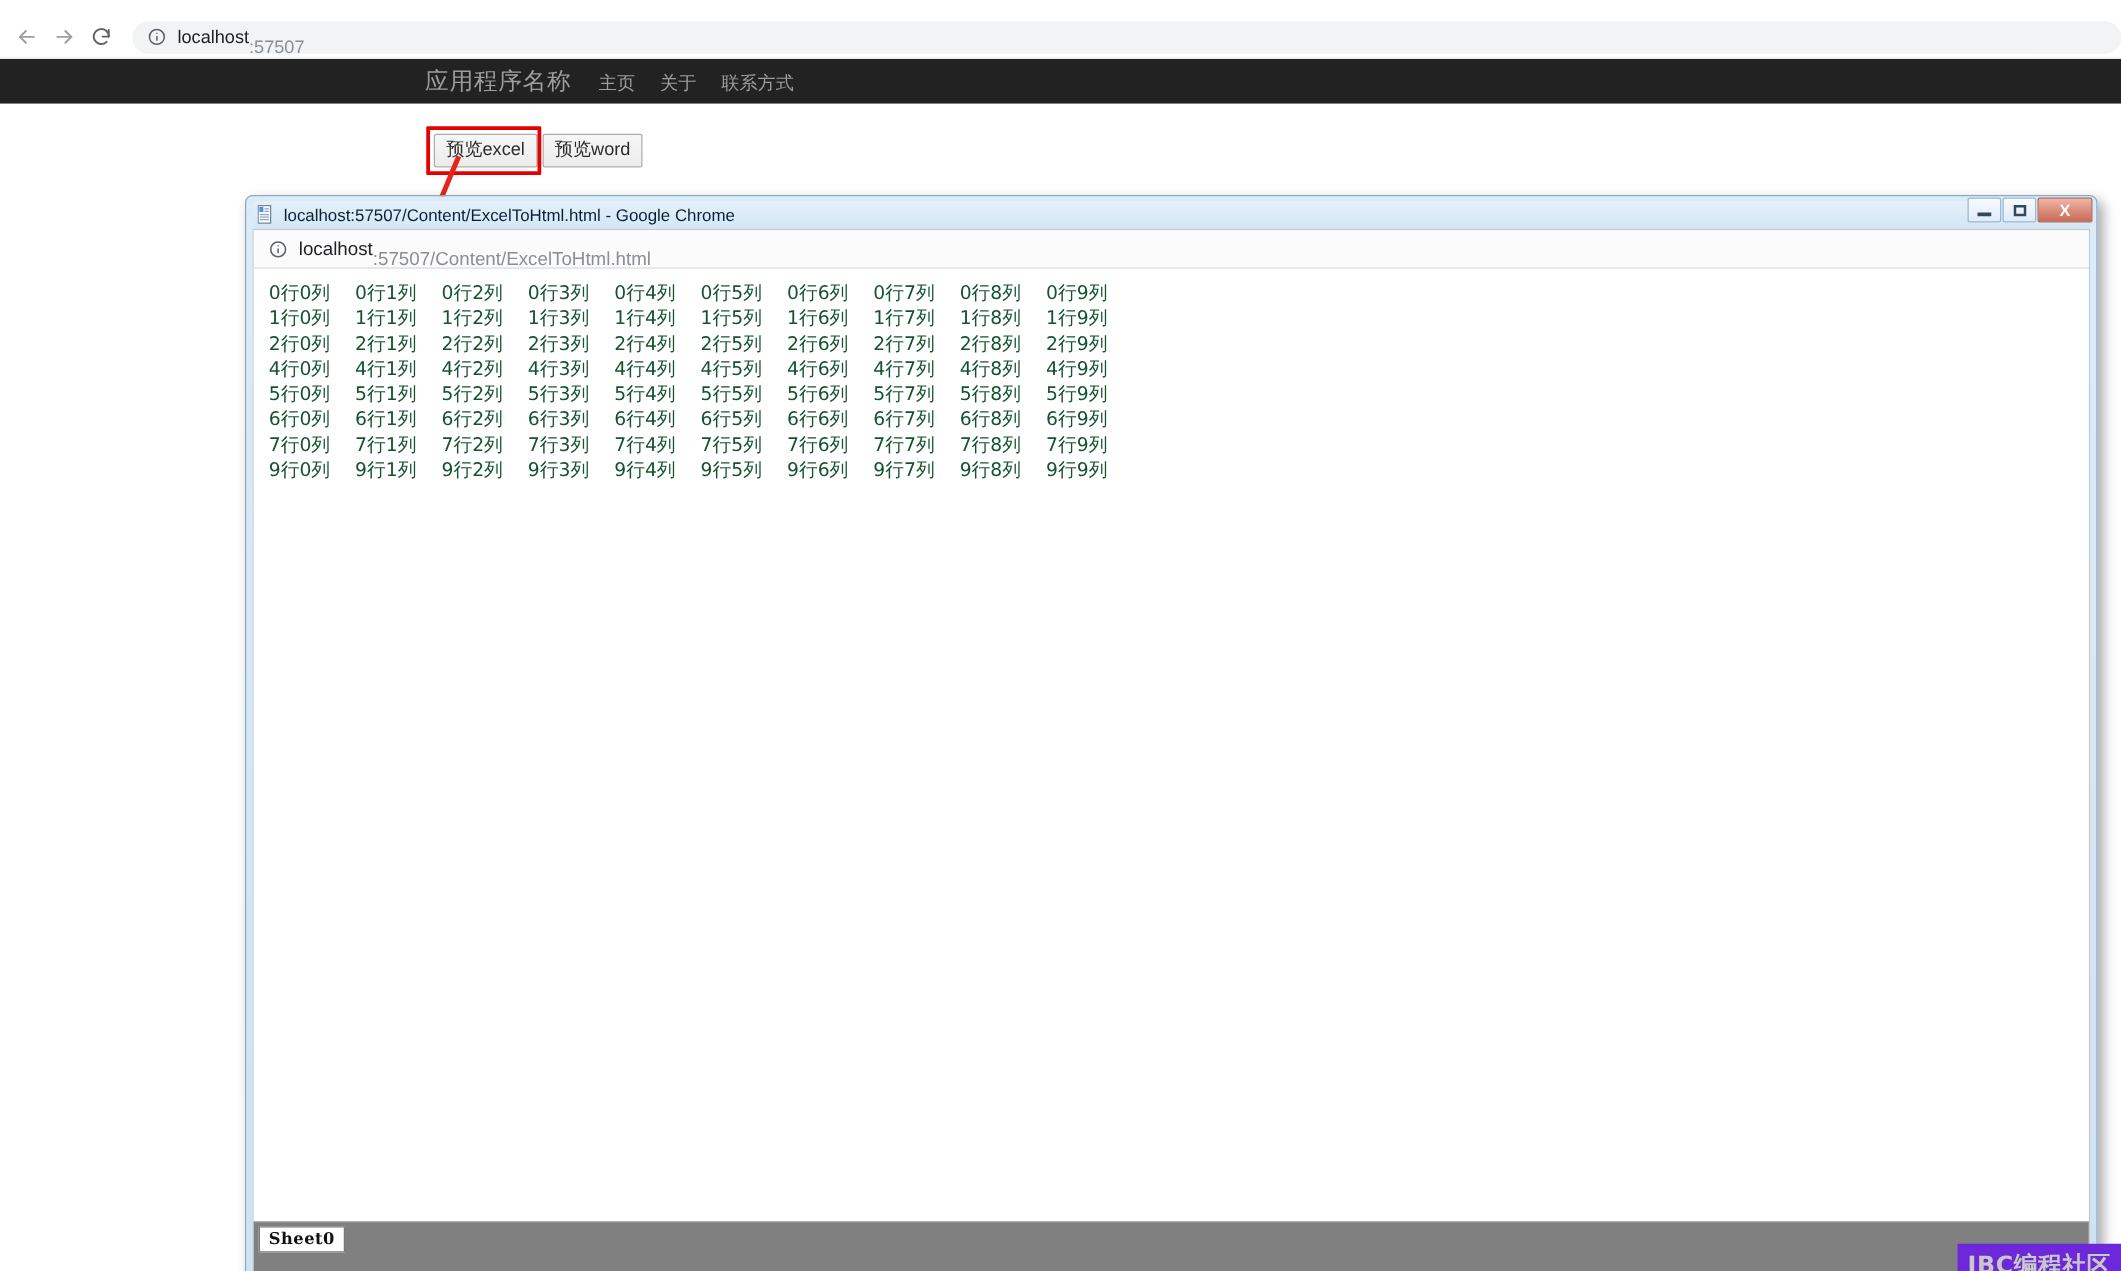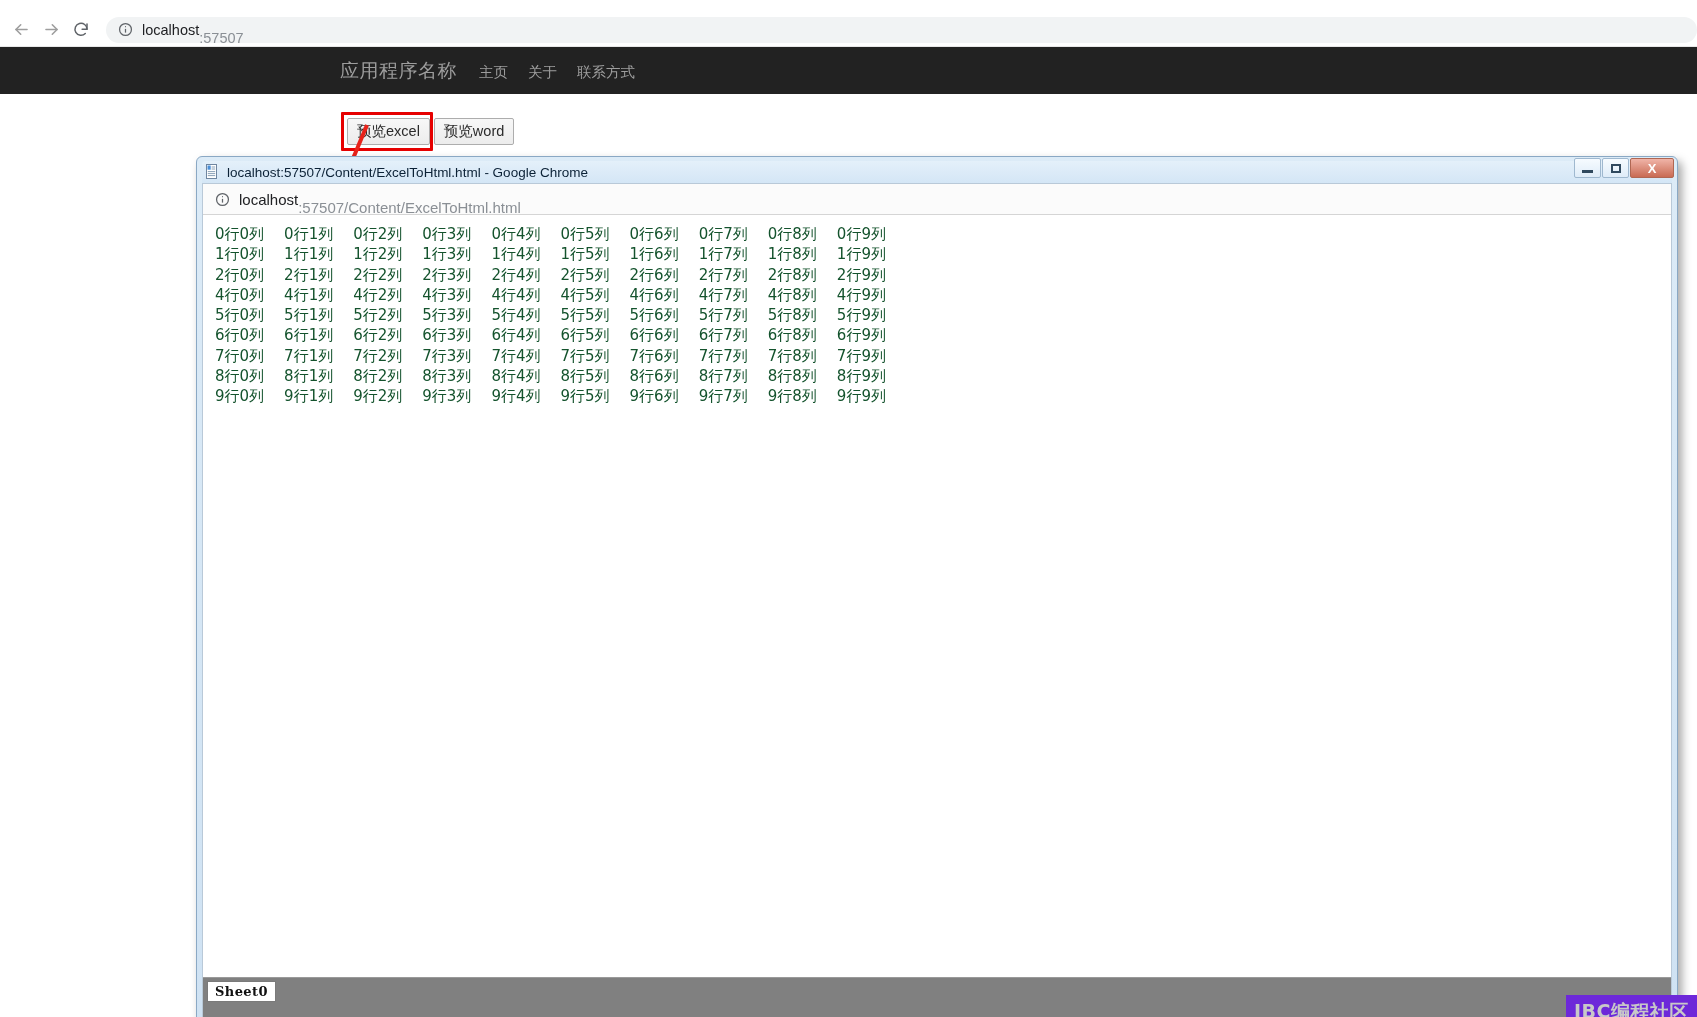--- a/index.html
+++ b/index.html
@@ -53,21 +53,21 @@
   }
   #outer-omnibox .info-ico {
     width: 15px; height: 15px; margin-right: 9px;
     flex: 0 0 auto;
   }
   .url-host { color: #202124; }
   .url-rest { color: #8a8f95; margin-top: 16px; }
 
   
   #site-navbar {
-    height: 47px;
+    height: 36px;
     background: #222222;
     display: flex;
     align-items: center;
     justify-content: flex-start;
   }
   #navbar-inner {
     margin-left: 340px;
     display: flex;
     align-items: baseline;
   }
@@ -430,32 +430,20 @@
                 <td>7行2列</td>
                 <td>7行3列</td>
                 <td>7行4列</td>
                 <td>7行5列</td>
                 <td>7行6列</td>
                 <td>7行7列</td>
                 <td>7行8列</td>
                 <td>7行9列</td>
               </tr>
               <tr>
-                <td>8行0列</td>
-                <td>8行1列</td>
-                <td>8行2列</td>
-                <td>8行3列</td>
-                <td>8行4列</td>
-                <td>8行5列</td>
-                <td>8行6列</td>
-                <td>8行7列</td>
-                <td>8行8列</td>
-                <td>8行9列</td>
-              </tr>
-              <tr>
                 <td>9行0列</td>
                 <td>9行1列</td>
                 <td>9行2列</td>
                 <td>9行3列</td>
                 <td>9行4列</td>
                 <td>9行5列</td>
                 <td>9行6列</td>
                 <td>9行7列</td>
                 <td>9行8列</td>
                 <td>9行9列</td>

